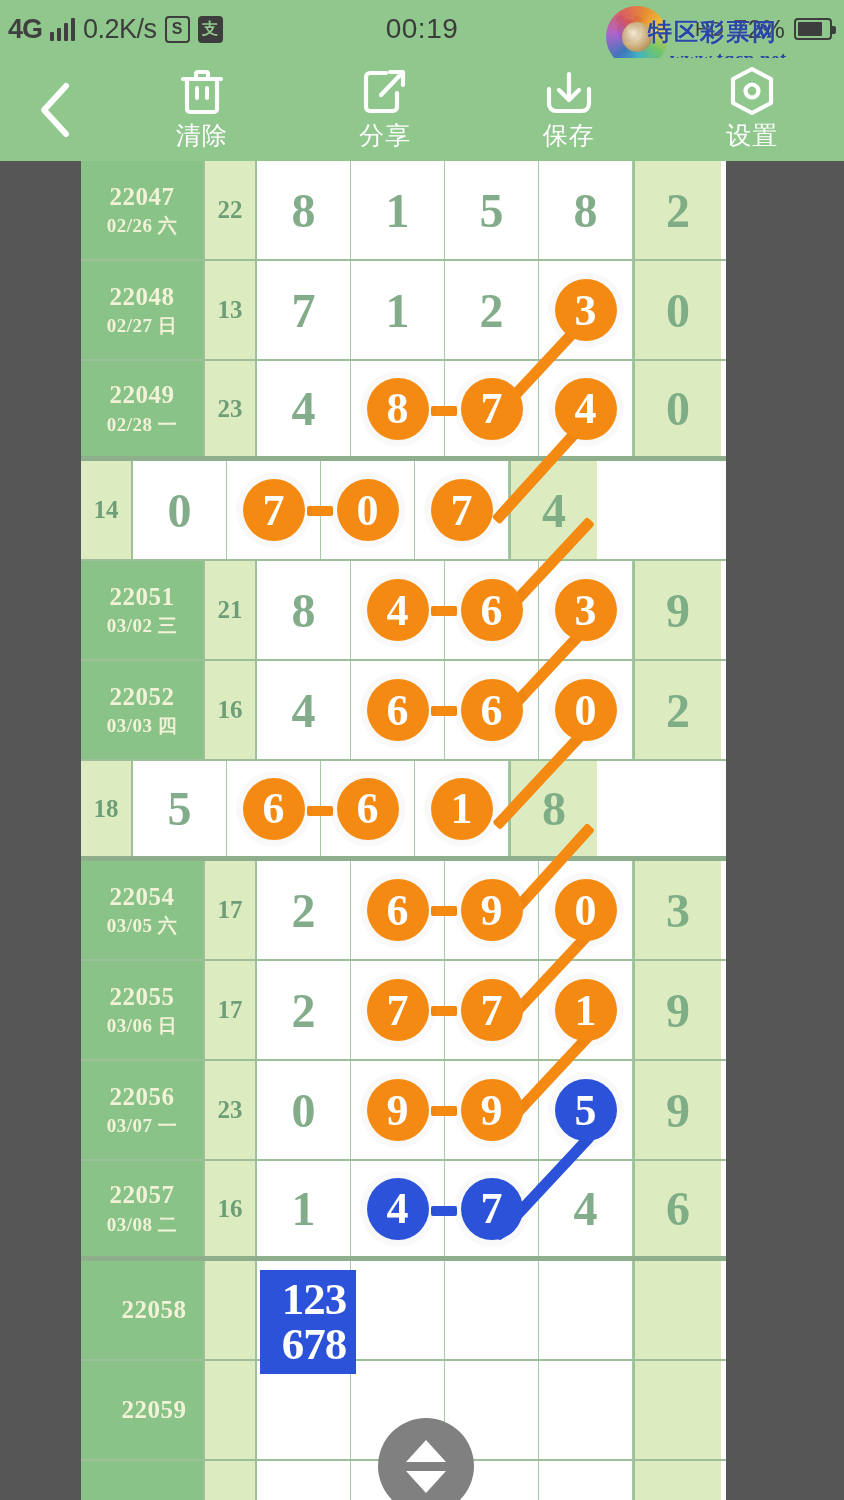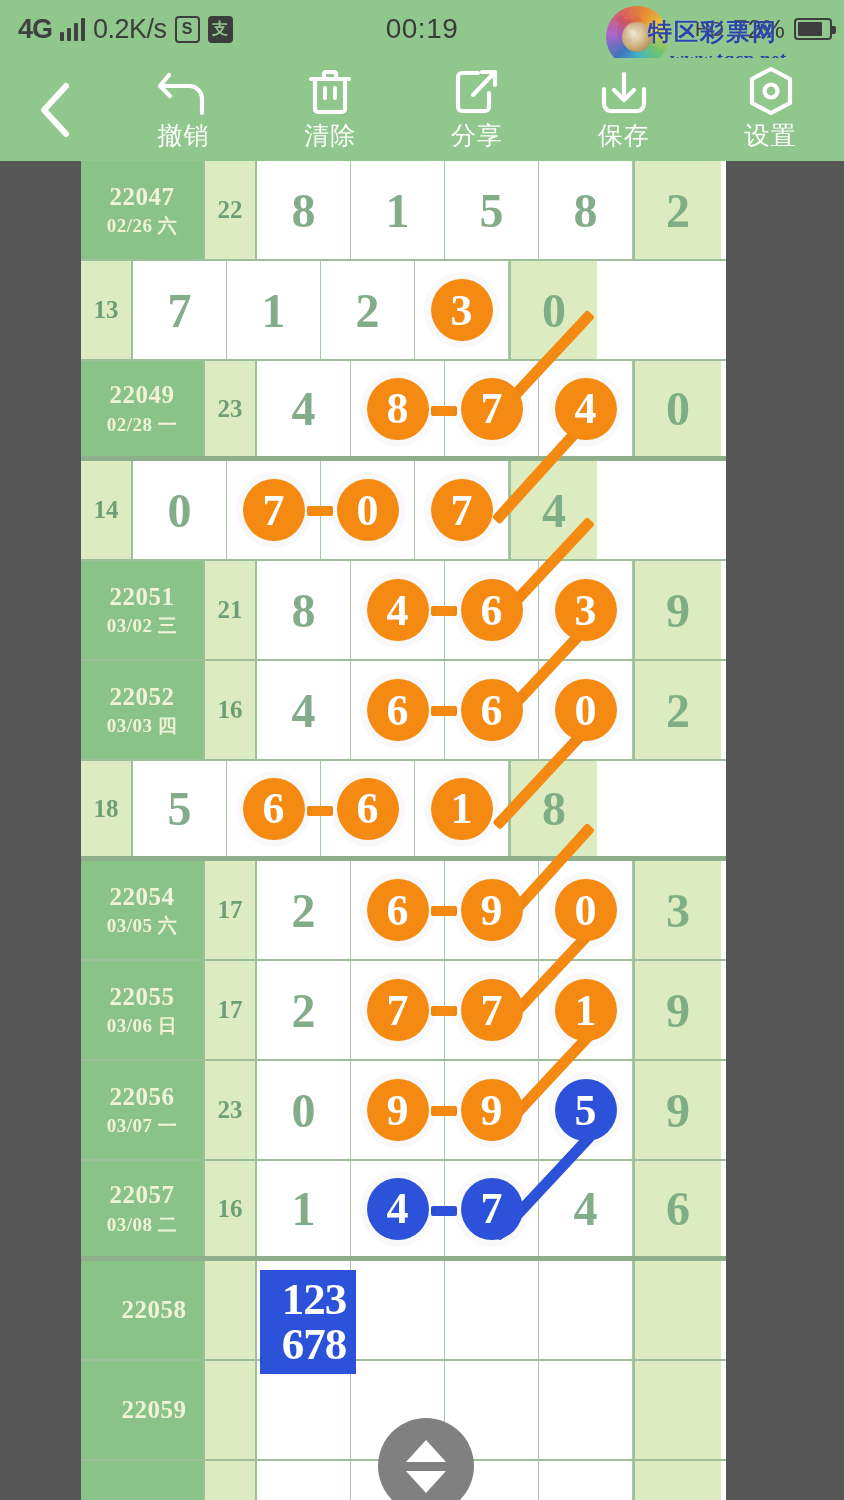--- a/index.html
+++ b/index.html
@@ -12,21 +12,21 @@
   }
   #app{ position:absolute; inset:0; width:844px; height:1500px; overflow:hidden; }
 
   
   .statusbar{
     position:absolute; left:0; top:0; width:844px; height:58px;
     background:#8FC78D;
     display:flex; align-items:center;
     color:#3f3f3f;
   }
-  .sb-left{ display:flex; align-items:center; gap:8px; padding-left:18px; }
+  .sb-left{ display:flex; align-items:center; gap:8px; padding-left:8px; }
   .sb-4g{ font-size:27px; font-weight:700; letter-spacing:-1px; color:#404040; font-family:"Liberation Sans",sans-serif;}
   .sb-bars{ display:flex; align-items:flex-end; gap:3px; height:24px; }
   .sb-bars i{ display:block; width:4px; background:#404040; border-radius:1px; }
   .sb-bars i:nth-child(1){height:9px}
   .sb-bars i:nth-child(2){height:13px}
   .sb-bars i:nth-child(3){height:18px}
   .sb-bars i:nth-child(4){height:23px}
   .sb-speed{ font-size:27px; font-weight:500; color:#3d3d3d; letter-spacing:-0.5px;}
   .sb-box{
     width:25px;height:27px;border:2.5px solid #3d3d3d;border-radius:4px;
@@ -189,29 +189,20 @@
 
   <div class="toolbar">
     <div class="tb-back">
       <span>
         <svg width="44" height="60" viewBox="0 0 44 60">
             <path d="M33 6 L11 30 L33 54" fill="none" stroke="#ffffff" stroke-width="6" stroke-linecap="round" stroke-linejoin="round"></path>
           </svg>
       </span>
     </div>
 
-    <div class="tb-item">
-      <span class="tb-icon">
-        <svg width="52" height="48" viewBox="0 0 52 48">
-            <path d="M12 6 L3 17 L13 27" fill="none" stroke="#fff" stroke-width="4.2" stroke-linecap="round" stroke-linejoin="round"></path>
-            <path d="M3.5 17 H32 a13 13 0 0 1 13 13 V44" fill="none" stroke="#fff" stroke-width="4.2" stroke-linecap="round"></path>
-          </svg>
-      </span>
-      <span class="lbl">撤销</span>
-    </div>
 
     <div class="tb-item">
       <span class="tb-icon">
         <svg width="48" height="50" viewBox="0 0 48 50">
             <path d="M5 12 H43" stroke="#fff" stroke-width="4.2" stroke-linecap="round"></path>
             <path d="M18 12 V7 a2 2 0 0 1 2-2 h8 a2 2 0 0 1 2 2 v5" fill="none" stroke="#fff" stroke-width="4.2"></path>
             <path d="M9 12 V42 a3 3 0 0 0 3 3 h24 a3 3 0 0 0 3-3 V12" fill="none" stroke="#fff" stroke-width="4.2" stroke-linejoin="round"></path>
             <path d="M19 21 V31 M29 21 V31" stroke="#fff" stroke-width="4" stroke-linecap="round"></path>
           </svg>
       </span>
@@ -266,20 +257,24 @@
         </div>
         <div class="c-d">
           <span class="plain">5</span>
         </div>
         <div class="c-d">
           <span class="plain">8</span>
         </div>
         <div class="c-last">2</div>
       </div>
       <div class="row thin">
+        <div class="c-issue">
+          <span class="num">22048</span>
+          <span class="dt">02/27 日</span>
+        </div>
         <div class="c-sum">13</div>
         <div class="c-d">
           <span class="plain">7</span>
         </div>
         <div class="c-d">
           <span class="plain">1</span>
         </div>
         <div class="c-d">
           <span class="plain">2</span>
         </div>

